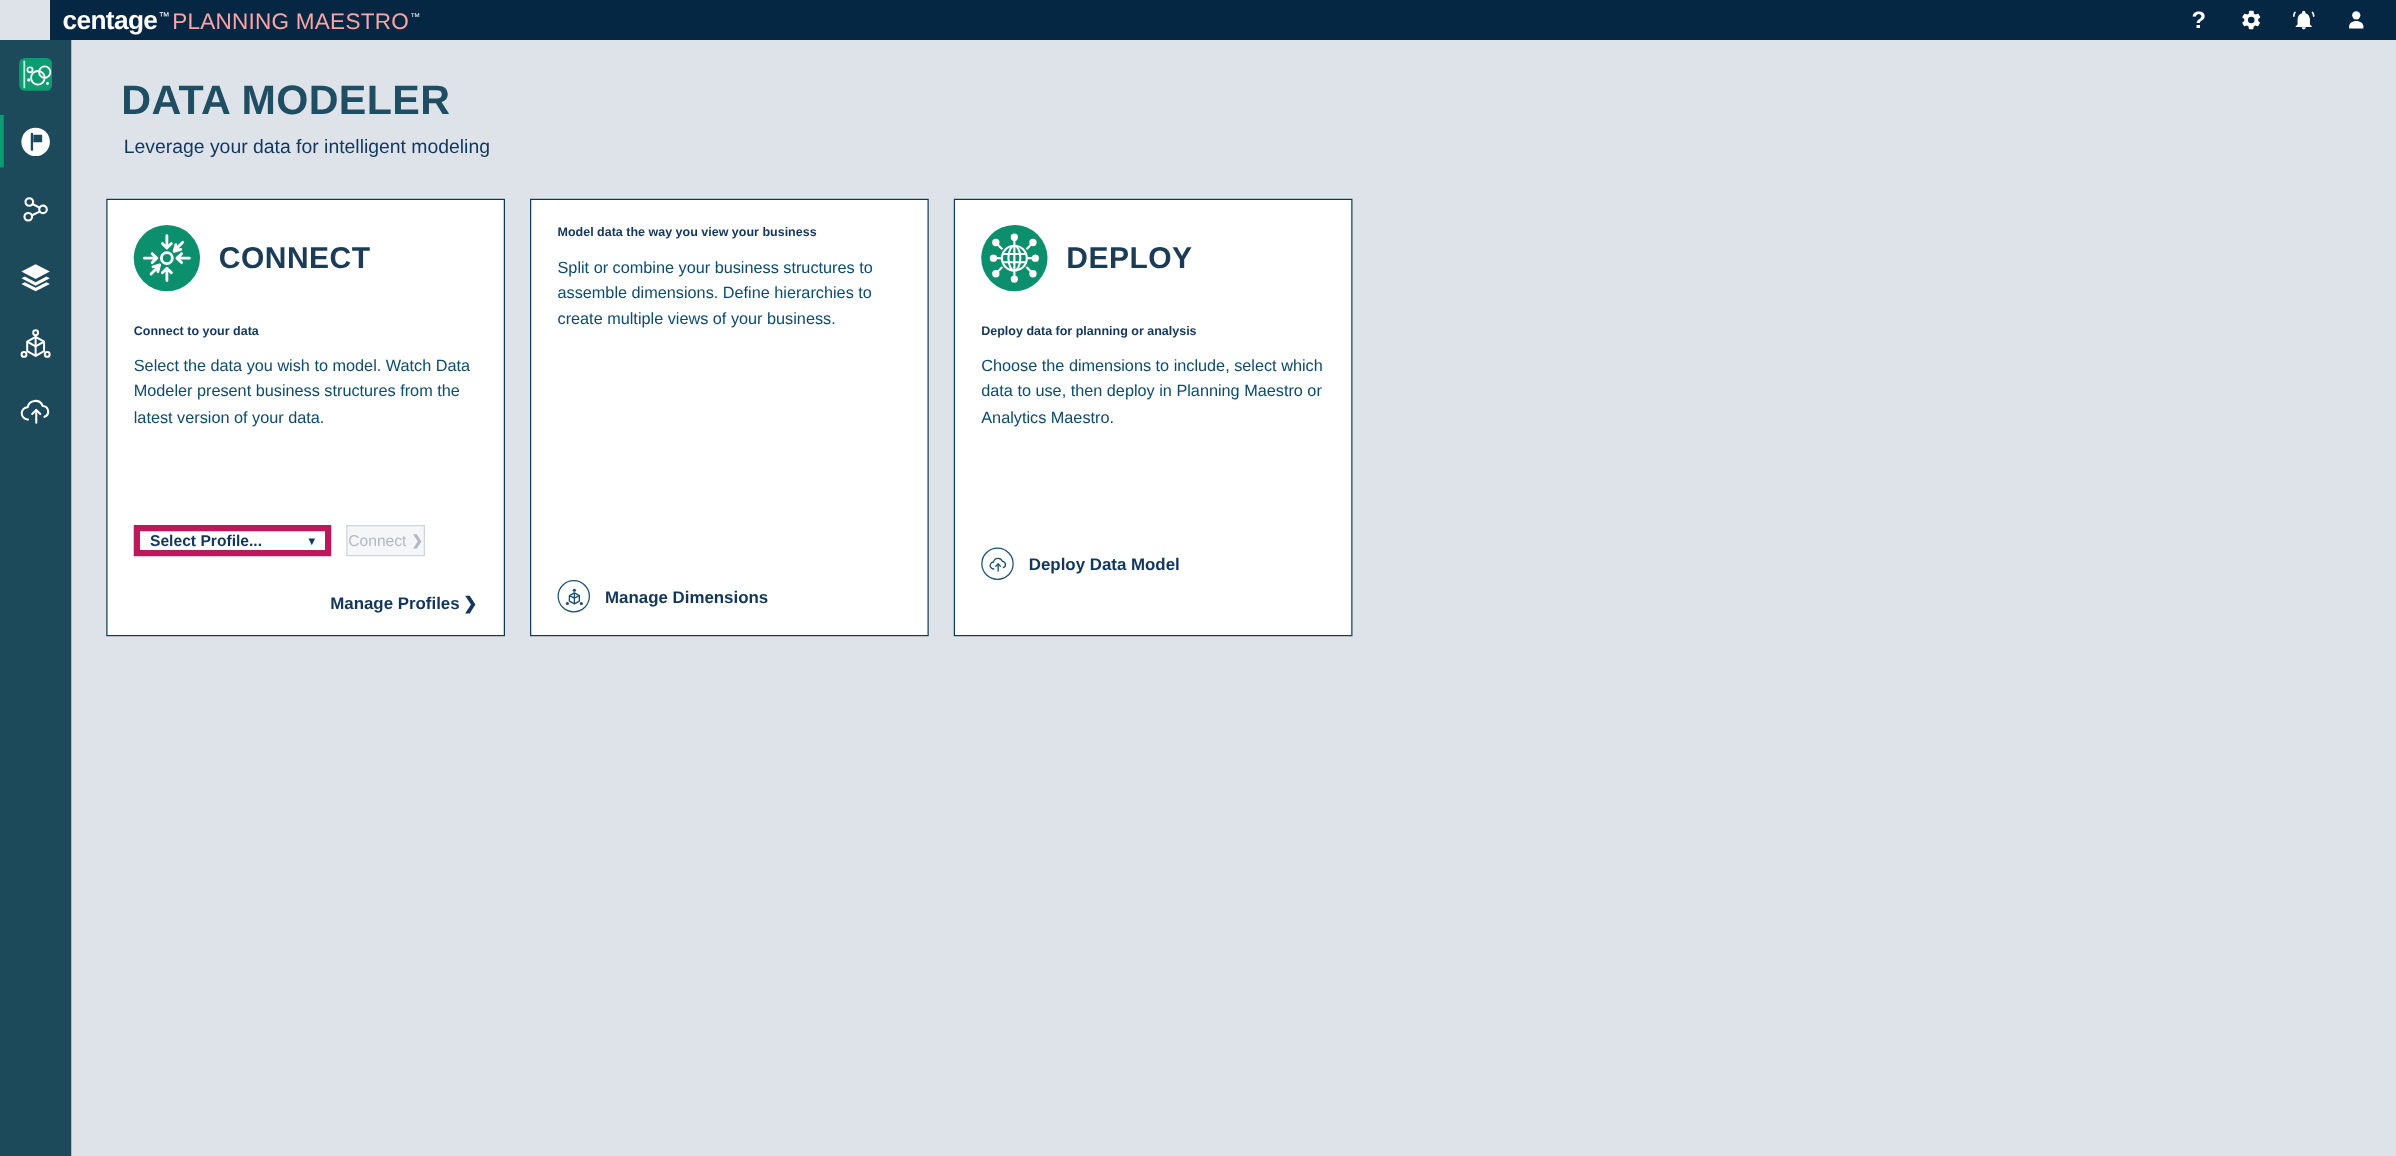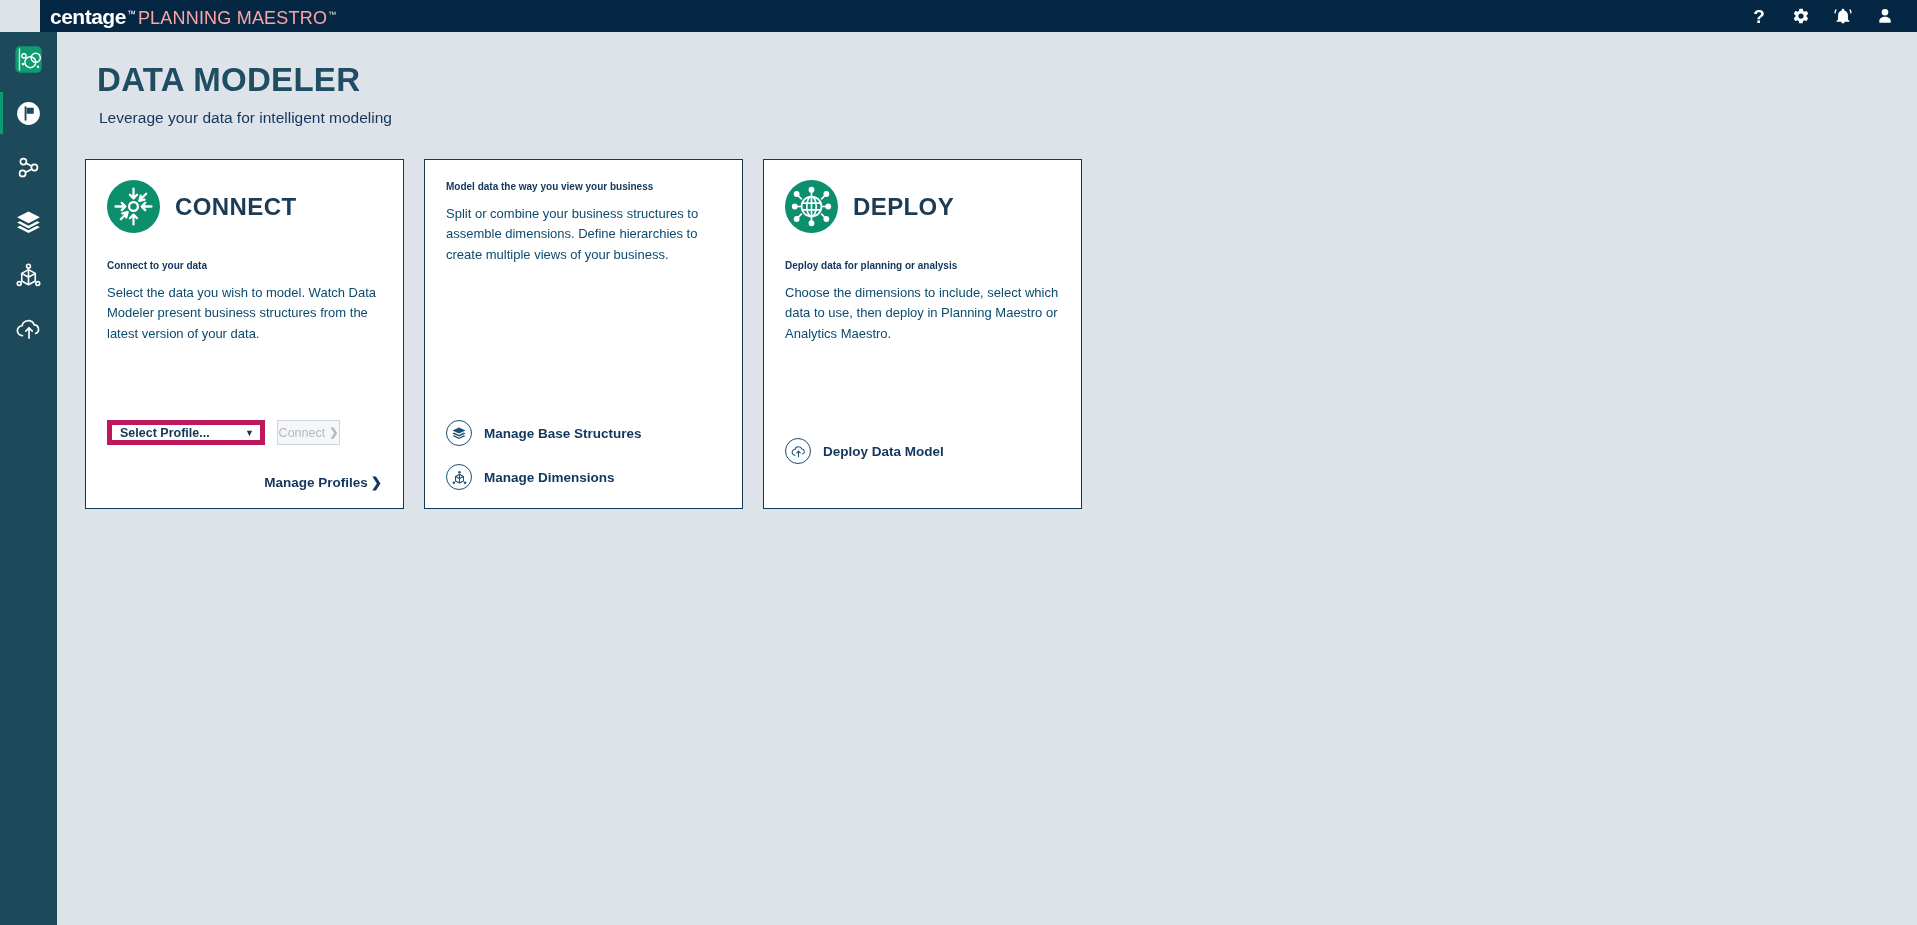--- a/index.html
+++ b/index.html
@@ -413,30 +413,20 @@
     </div>
 
     <div class="card">
 
       <div class="card-lead">Model data the way you view your business</div>
       <div class="card-body">Split or combine your business structures to assemble dimensions. Define hierarchies to create multiple views of your business.</div>
 
       <div class="card-actions">
         <div class="spacer-lg"></div>
 
-        <div class="link-row">
-          <span class="link-circle">
-            <svg width="16" height="16" viewBox="0 0 32 32" fill="#1b4f73">
-              <path d="M16 5 3 11l13 6 13-6z"></path>
-              <path d="M6.3 15.2 3 16.8l13 6 13-6-3.3-1.6L16 20.1z"></path>
-              <path d="M6.3 20.4 3 22l13 6 13-6-3.3-1.6L16 25.3z"></path>
-            </svg>
-          </span>
-          <span class="link-label">Manage Base Structures</span>
-        </div>
 
         <div class="link-row">
           <span class="link-circle">
             <svg width="17" height="17" viewBox="0 0 32 32" fill="none" stroke="#1b4f73" stroke-width="2">
               <path d="M16 10 23.5 14v8.5L16 26.5 8.5 22.5V14z" stroke-linejoin="round"></path>
               <path d="M16 10v16.5M8.5 14 16 18l7.5-4" stroke-linejoin="round"></path>
               <circle cx="16" cy="6" r="2.4" fill="#1b4f73" stroke="none"></circle>
               <circle cx="5.5" cy="26" r="2.4" fill="#1b4f73" stroke="none"></circle>
               <circle cx="26.5" cy="26" r="2.4" fill="#1b4f73" stroke="none"></circle>
             </svg>

